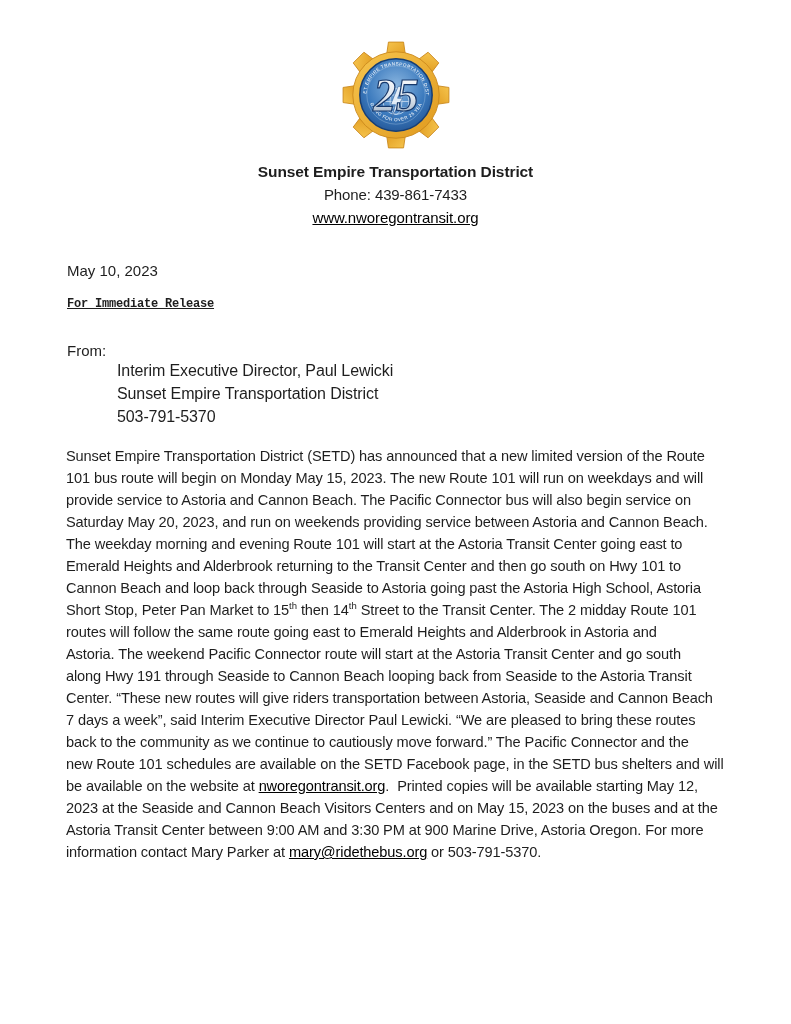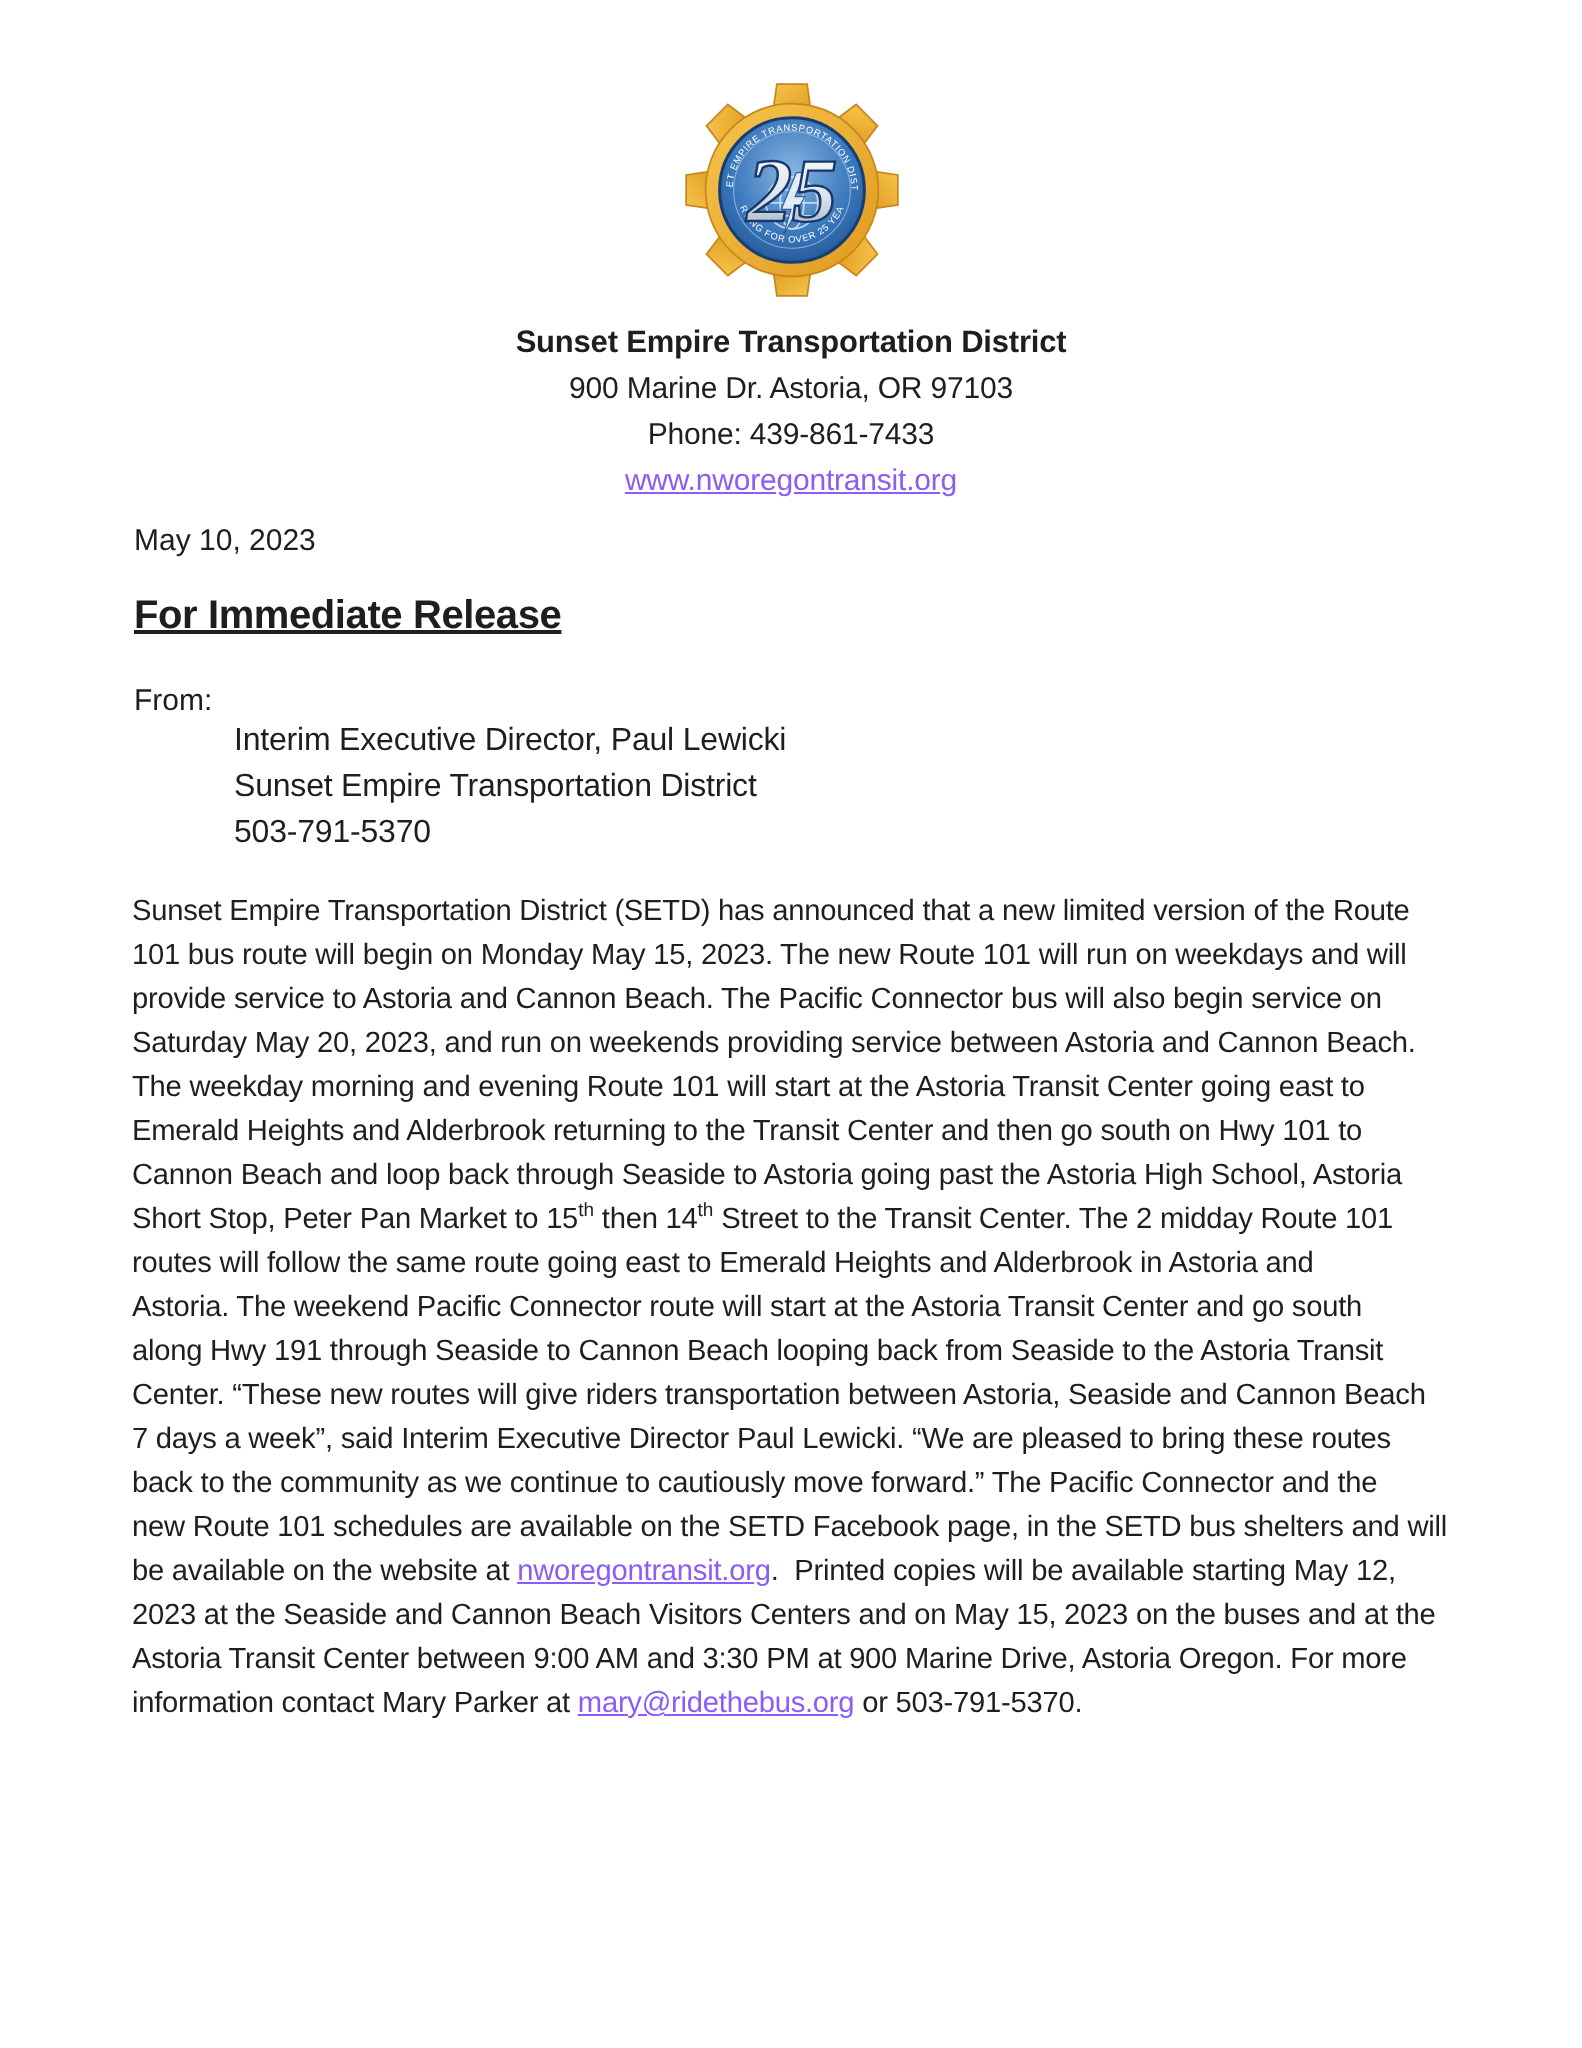--- a/index.html
+++ b/index.html
@@ -16,29 +16,30 @@
     position:absolute;top:40px;left:50%;
     transform:translateX(-50%);
     width:108px;height:110px;
   }
   .letterhead{
     position:absolute;top:160px;left:0;width:100%;
     text-align:center;
     font-size:15px;line-height:23px;letter-spacing:-0.1px;
   }
   .org-name{font-weight:bold;font-size:15.5px;}
-  .link{color:#8b5cf6;text-decoration:underline;cursor:pointer;text-align:center;}
+  .link{color:#000000;text-decoration:underline;cursor:pointer;text-align:center;}
   .date-line{
     position:absolute;top:262px;left:67px;
     font-size:15px;
   }
   .release-heading{
     position:absolute;top:297px;left:67px;
-    font-size:20px;font-weight:bold;text-decoration:underline;
+    font-size:12px;font-weight:bold;text-decoration:underline;
     letter-spacing:-0.2px;
+    font-family:Liberation Mono, monospace;
   }
   .from-label{
     position:absolute;top:342px;left:67px;
     font-size:15px;
   }
   .from-block{
     position:absolute;top:359px;left:117px;
     font-size:16px;line-height:23px;letter-spacing:-0.1px;
   }
   .body-paragraph{
@@ -101,21 +102,20 @@
         <line x1="39.5" y1="50" x2="60.5" y2="50"></line>
         <line x1="39.5" y1="62" x2="60.5" y2="62"></line>
       </g>
       <polygon points="52,42 45,59 49.5,59 46,71 56,53 51.5,53 56,42" fill="#EDF4FB" stroke="#2C5C99" stroke-width="0.6" opacity="0.9"></polygon>
       <text x="50" y="64.5" text-anchor="middle" font-size="42" font-weight="bold" font-style="italic" font-family="Liberation Serif, serif" fill="url(#silverG)" stroke="#16386B" stroke-width="1.1">25</text>
     </svg>
   </div>
 
   <div class="letterhead">
     <div class="org-name">Sunset Empire Transportation District</div>
-    <div>900 Marine Dr. Astoria, OR 97103</div>
     <div>Phone: 439-861-7433</div>
     <div><a class="link" href="#">www.nworegontransit.org</a></div>
   </div>
 
   <div class="date-line">May 10, 2023</div>
 
   <div class="release-heading">For Immediate Release</div>
 
   <div class="from-label">From:</div>
   <div class="from-block">

